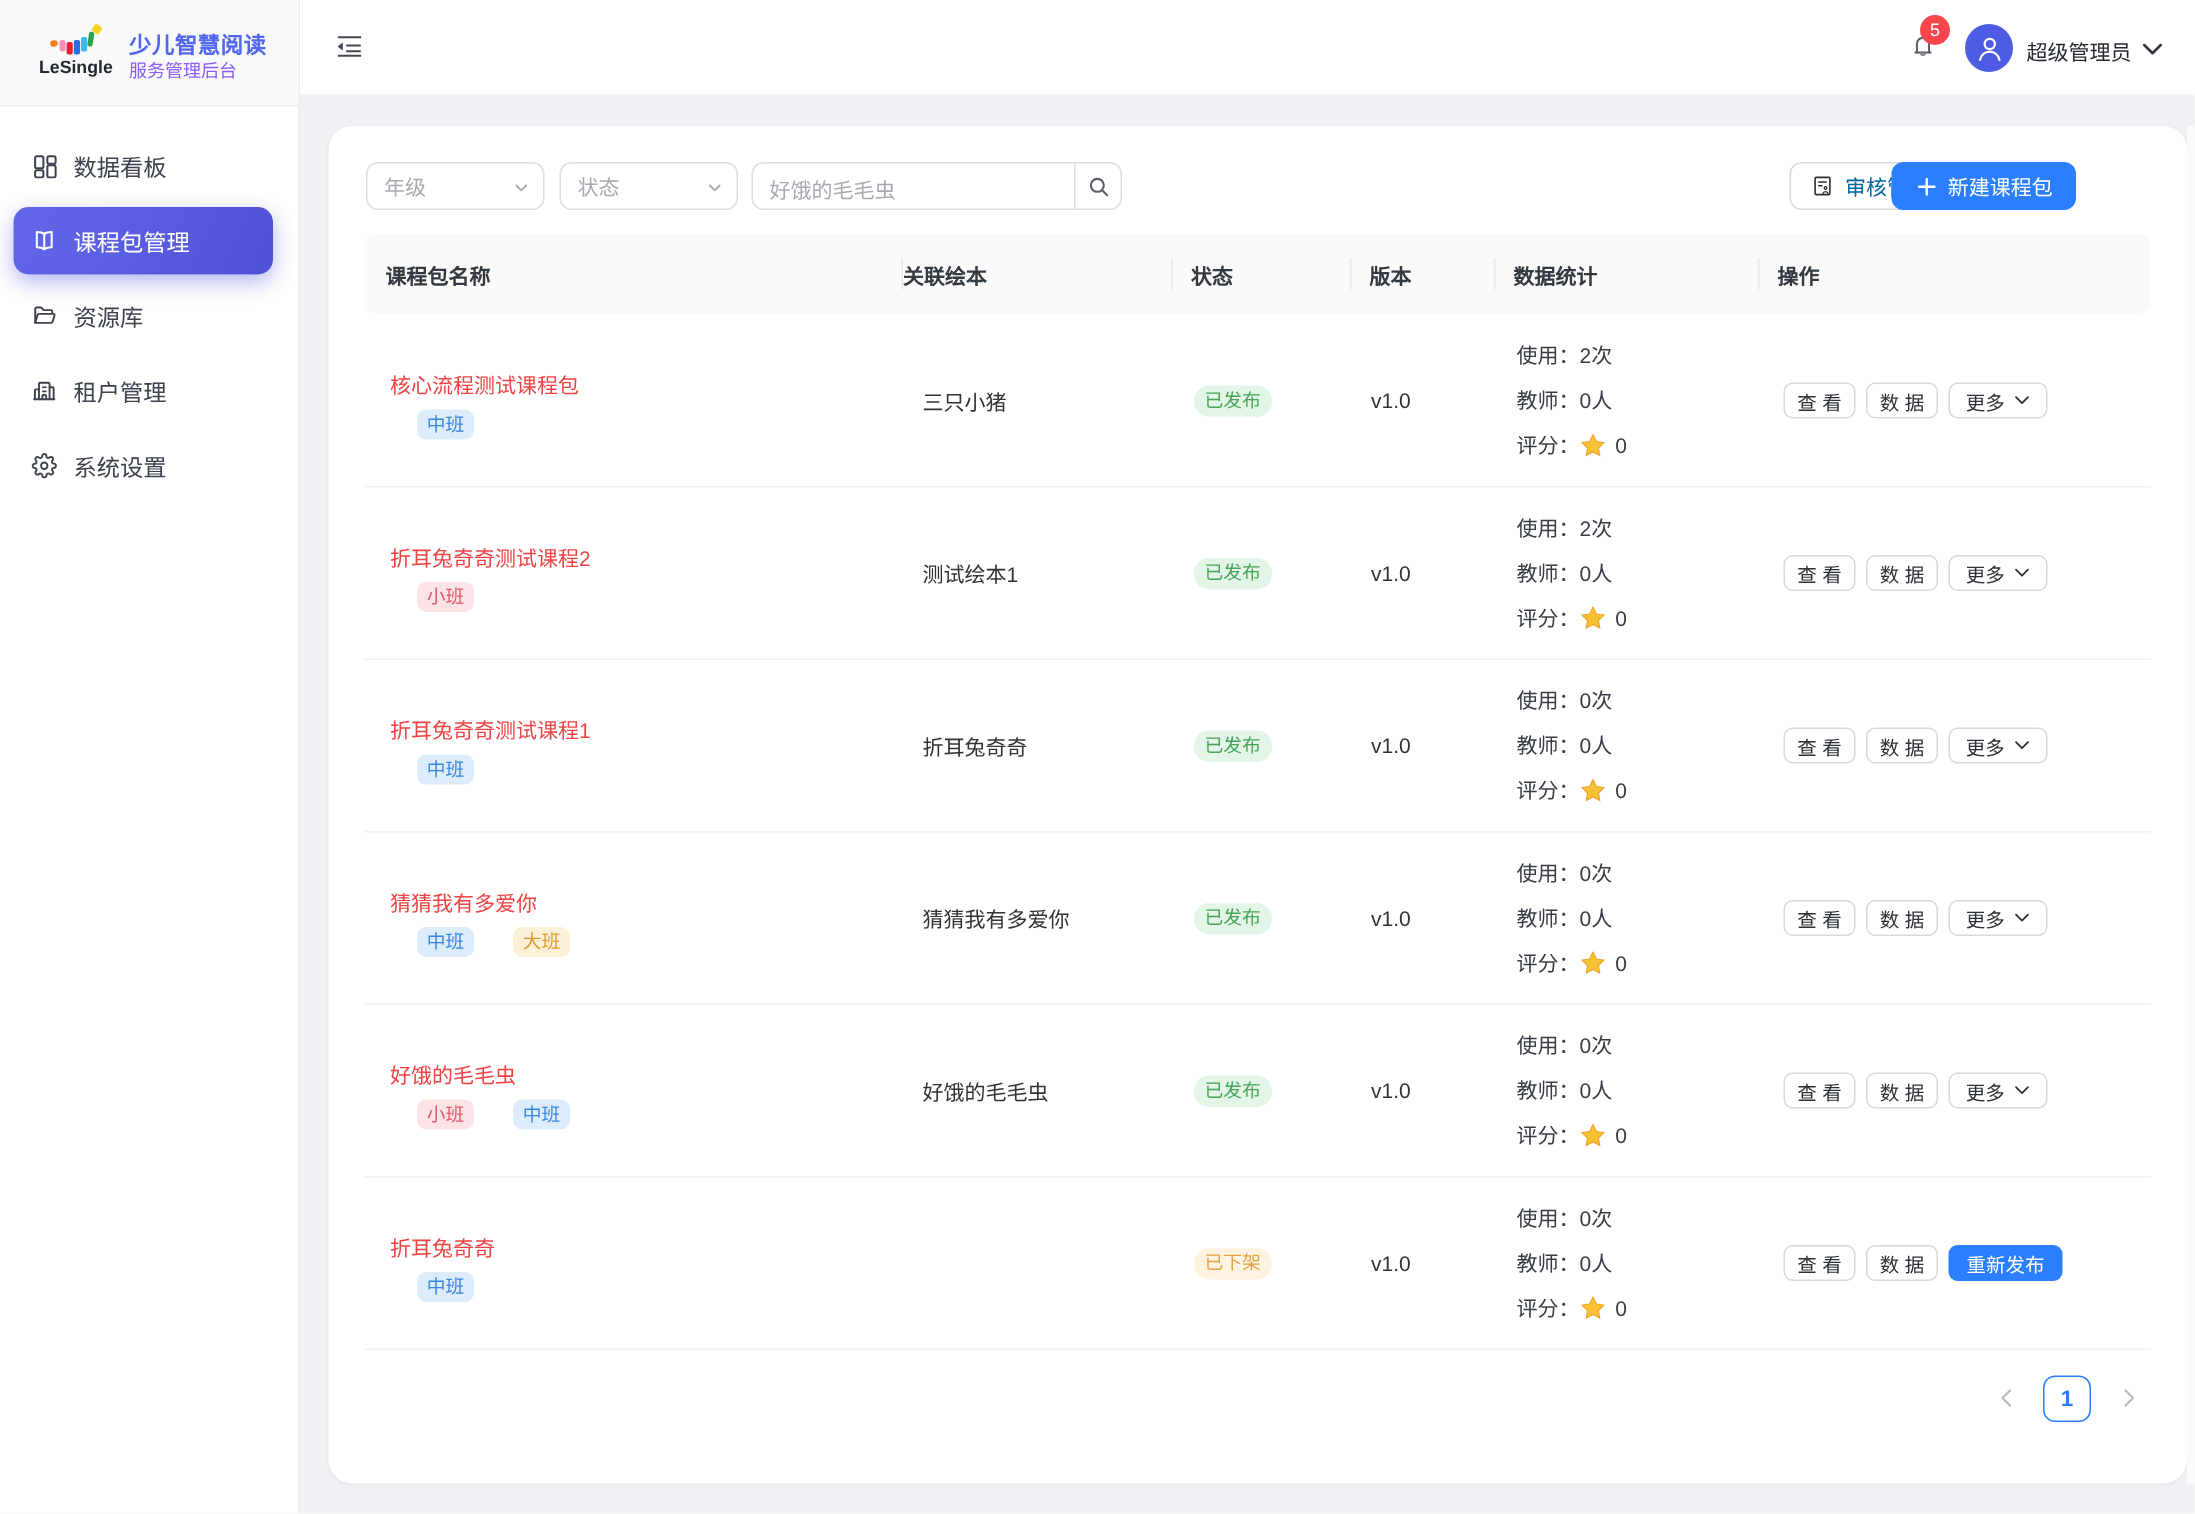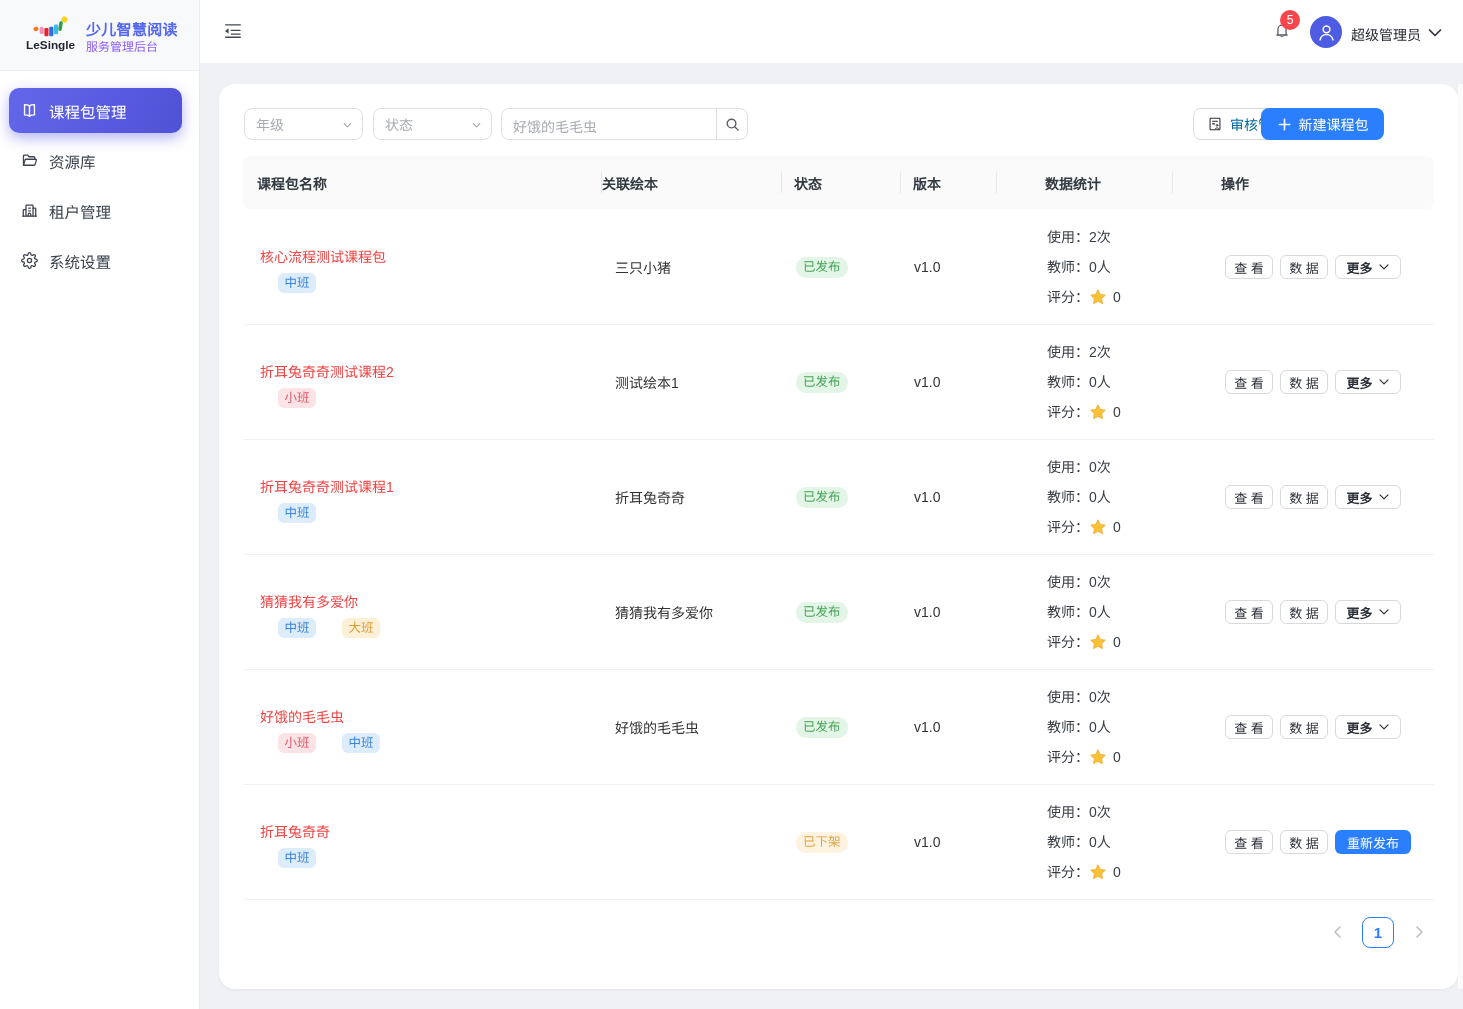--- a/index.html
+++ b/index.html
@@ -29,39 +29,39 @@
 .sel { position:absolute; top:24px; height:32px; border:1px solid #dcdfe6; border-radius:8px; background:#fff; font-size:14px; color:#a8abb2; display:flex; align-items:center; padding-left:11px; }
 .sel .sc { position:absolute; right:9px; top:11px; }
 .searchbox { position:absolute; left:282px; top:24px; width:247px; height:32px; border:1px solid #dcdfe6; border-radius:8px; background:#fff; }
 .searchbox .ph { position:absolute; left:11px; top:7px; font-size:14px; color:#a8abb2; }
 .searchbox .sbtn { position:absolute; right:0; top:0; width:31px; height:30px; border-left:1px solid #dcdfe6; display:flex; align-items:center; justify-content:center; }
 .btn-audit { position:absolute; left:974px; top:24px; width:107px; height:32px; border:1px solid #d8dade; border-radius:8px; background:#fff; display:flex; align-items:center; justify-content:center; font-size:14px; color:#0369a1; gap:7px; }
 .btn-new { position:absolute; left:1042px; top:24px; width:123px; height:32px; border-radius:8px; background:#2b7fff; color:#fff; display:flex; align-items:center; justify-content:center; font-size:14px; gap:7px; }
 
 .thead { position:absolute; left:24px; top:72px; width:1191px; height:53px; background:#fafafa; border-radius:8px; display:flex; align-items:center; font-size:14px; font-weight:bold; color:#343a42; }
 .thead .sep { position:absolute; top:16px; width:1px; height:21px; background:#e6e8ec; }
-.c1{width:358px;padding-left:14px;} .c2{width:180px;padding-left:1px;} .c3{width:119px;padding-left:13px;} .c4{width:96px;padding-left:13px;} .c5{width:176px;padding-left:13px;margin-left:36px;} .c6{flex:1;padding-left:13px;}
+.c1{width:358px;padding-left:14px;} .c2{width:180px;padding-left:1px;} .c3{width:119px;padding-left:13px;} .c4{width:96px;padding-left:13px;} .c5{width:176px;padding-left:13px;} .c6{flex:1;padding-left:13px;}
 .trow { position:absolute; left:24px; width:1191px; height:115px; display:flex; border-bottom:1px solid #f0f1f3; font-size:14px; }
 .trow>div { display:flex; flex-direction:column; justify-content:center; }
 .trow .c1 { padding-top:5px; }
 .pkg-link { color:#ef4444; line-height:20px; margin-bottom:6px; }
 .tags { display:flex; gap:8px; }
 .tag { height:20px; line-height:20px; padding:0 6.5px; border-radius:6px; font-size:12.5px;margin-left:18px; }
 .tag.blue { background:#ddecfb; color:#3a86dd; }
 .tag.pink { background:#fce3e6; color:#e05a6b; }
 .tag.yell { background:#fcf0d7; color:#dd9c33; }
 .stag { height:21px; line-height:21px; padding:0 7px; border-radius:10px; font-size:12.5px; align-self:flex-start; }
 .stag.green { background:#e3f5e6; color:#47a458; }
 .stag.orange { background:#fdf3e0; color:#e2a344; }
 .stats { line-height:30px; color:#383d45; }
 .stats .star { vertical-align:-4px; margin-right:2px; }
 .acts { flex-direction:row !important; align-items:center; justify-content:flex-start !important; gap:7px; }
 .abtn { height:24px; border:1px solid #d7d9dd; border-radius:6px; background:#fff; font-size:13px; color:#2c3038; display:flex; align-items:center; justify-content:center; }
 .abtn.b2 { width:48px; }
-.abtn.more { width:66px; gap:5px;font-weight:bold; }
+.abtn.more { width:66px; gap:5px; }
 .abtn-blue { height:24px; width:76px; border-radius:6px; background:#2b7fff; color:#fff; font-size:13px; display:flex; align-items:center; justify-content:center; }
 
 .pchev { position:absolute; top:841px; }
 .pbox { position:absolute; left:1143px; top:833px; width:32px; height:31px; border:1.5px solid #2b7fff; border-radius:8px; color:#2b7fff; font-size:15px; font-weight:bold; display:flex; align-items:center; justify-content:center; }
 </style>
 </head>
 <body>
 <div class="sidebar">
   <div class="logo">
     <svg class="mark" width="60" height="40" viewBox="0 0 60 40" style="left:24px;top:14px;">
@@ -73,20 +73,29 @@
         <rect x="30" y="10.6" width="4.1" height="9.7" rx="1.3" fill="#3db9ec"></rect>
         <rect x="34.8" y="7.2" width="3.5" height="9.7" rx="1.3" fill="#2ba04a" transform="rotate(9 36.5 12)"></rect>
         <rect x="37.8" y="2.6" width="5.6" height="5.6" rx="1.2" fill="#f5d520" transform="rotate(33 40.6 5.4)"></rect>
       </g>
       <text x="2" y="34.8" font-size="11.8" font-weight="600" fill="#23272f" font-family="Liberation Sans,sans-serif">LeSingle</text>
     </svg>
     <div class="t1">少儿智慧阅读</div>
     <div class="t2">服务管理后台</div>
   </div>
   <div class="menu">
+    <div class="mi">
+      <svg viewBox="0 0 24 24" fill="none" stroke="#3d434e" stroke-width="1.9">
+        <rect x="3.4" y="3" width="7.8" height="11.4" rx="1.8"></rect>
+        <rect x="14.9" y="3" width="7.8" height="7.2" rx="1.8"></rect>
+        <rect x="3.4" y="16.3" width="7.8" height="6.7" rx="1.8"></rect>
+        <rect x="14.9" y="11.5" width="7.8" height="11.5" rx="1.8"></rect>
+      </svg>
+      数据看板
+    </div>
     <div class="mi active">
       <svg viewBox="0 0 24 24" fill="none" stroke="#fff" stroke-width="1.9" stroke-linejoin="round" stroke-linecap="round">
         <path d="M12 5.5C10.3 4.2 8.2 3.8 5 3.8v14.4c3.2 0 5.3.4 7 1.7 1.7-1.3 3.8-1.7 7-1.7V3.8c-3.2 0-5.3.4-7 1.7z"></path>
         <path d="M12 5.5v14.4"></path>
       </svg>
       课程包管理
     </div>
     <div class="mi">
       <svg viewBox="0 0 24 24" fill="none" stroke="#3d434e" stroke-width="1.8" stroke-linejoin="round" stroke-linecap="round">
         <path d="M3.5 18.5v-13A1.2 1.2 0 0 1 4.7 4.3h4.6l2 2.4h7a1.2 1.2 0 0 1 1.2 1.2v1.6"></path>

